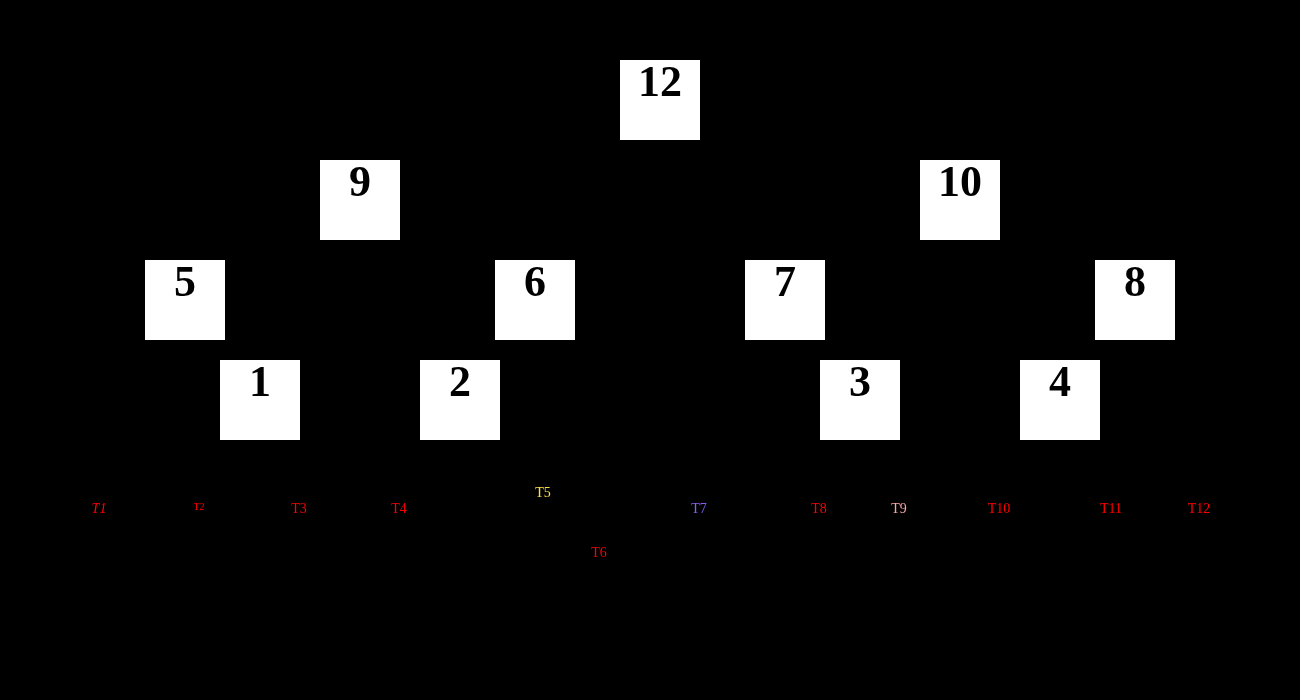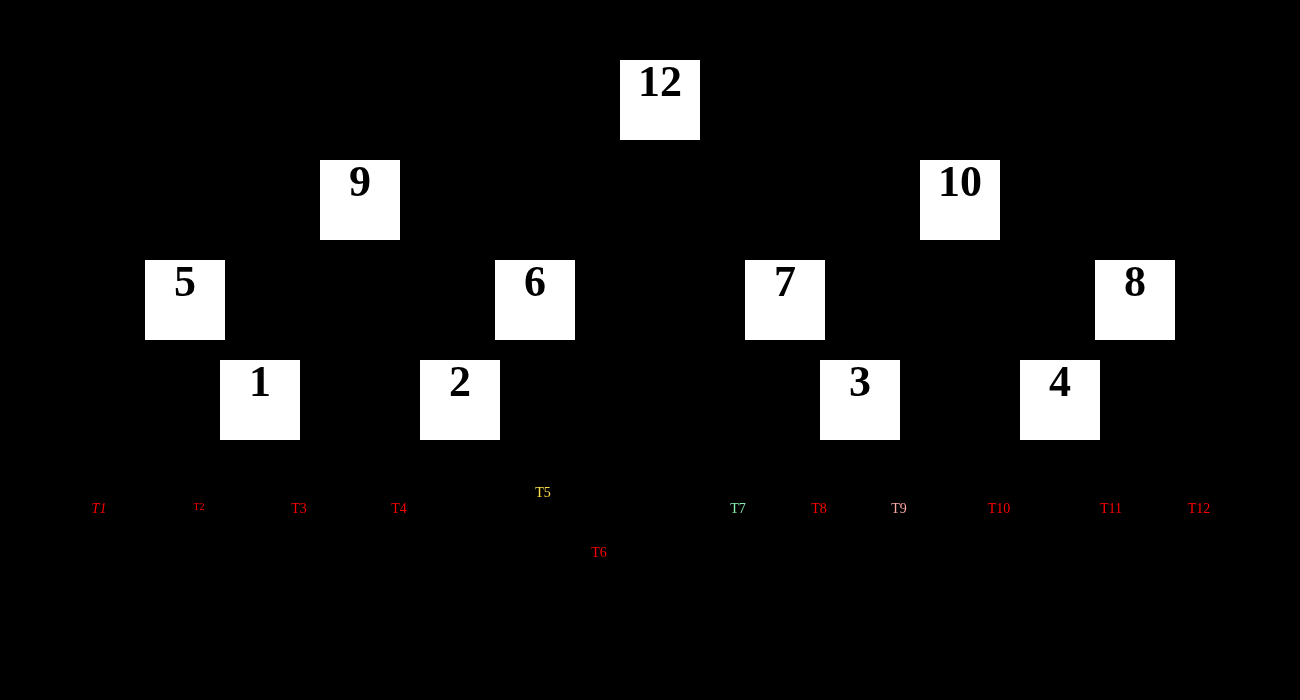--- a/index.html
+++ b/index.html
@@ -92,21 +92,21 @@
       </div>
     </div>
 
   <div class="axis-layer">
       <div class="tick-label" style="left: 99px; top: 502px; color: rgb(255, 0, 0); font-size: 14px; font-style: italic;">T1</div>
       <div class="tick-label" style="left: 199px; top: 502px; color: rgb(255, 0, 0); font-size: 10px;">T2</div>
       <div class="tick-label" style="left: 299px; top: 502px; color: rgb(255, 0, 0); font-size: 14px;">T3</div>
       <div class="tick-label" style="left: 399px; top: 502px; color: rgb(255, 0, 0); font-size: 14px;">T4</div>
       <div class="tick-label" style="left: 499px; top: 486px; color: #fde047; font-size: 14px; margin-left: 44px;">T5</div>
       <div class="tick-label" style="left: 599px; top: 502px; color: rgb(255, 0, 0); font-size: 14px; margin-top: 44px;">T6</div>
-      <div class="tick-label" style="left: 738px; top: 502px; color: #86efac; font-size: 14px;">T7</div>
+      <div class="tick-label" style="left: 699px; top: 502px; color: #8b5cf6; font-size: 14px;">T7</div>
       <div class="tick-label" style="left: 799px; top: 502px; color: rgb(255, 0, 0); font-size: 14px; margin-left: 20px;">T8</div>
       <div class="tick-label" style="left: 899px; top: 502px; color: #fca5a5; font-size: 14px;">T9</div>
       <div class="tick-label" style="left: 999px; top: 502px; color: rgb(255, 0, 0); font-size: 14px;">T10</div>
       <div class="tick-label" style="left: 1111px; top: 502px; color: rgb(255, 0, 0); font-size: 14px;">T11</div>
       <div class="tick-label" style="left: 1199px; top: 502px; color: rgb(255, 0, 0); font-size: 14px;">T12</div>
     </div>
 
 </div>
 
 </body></html>

